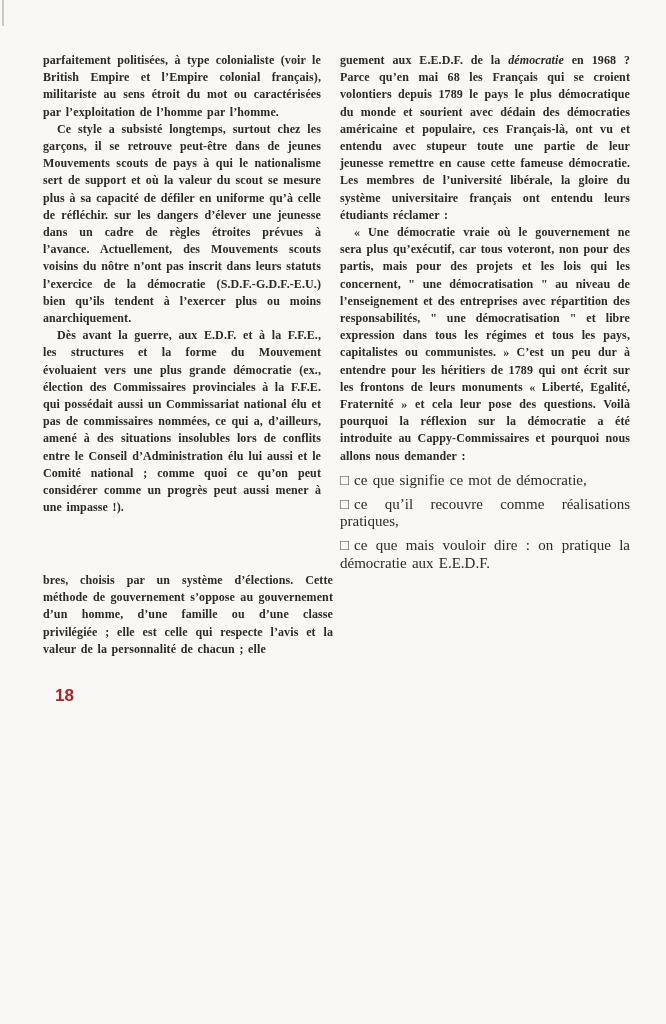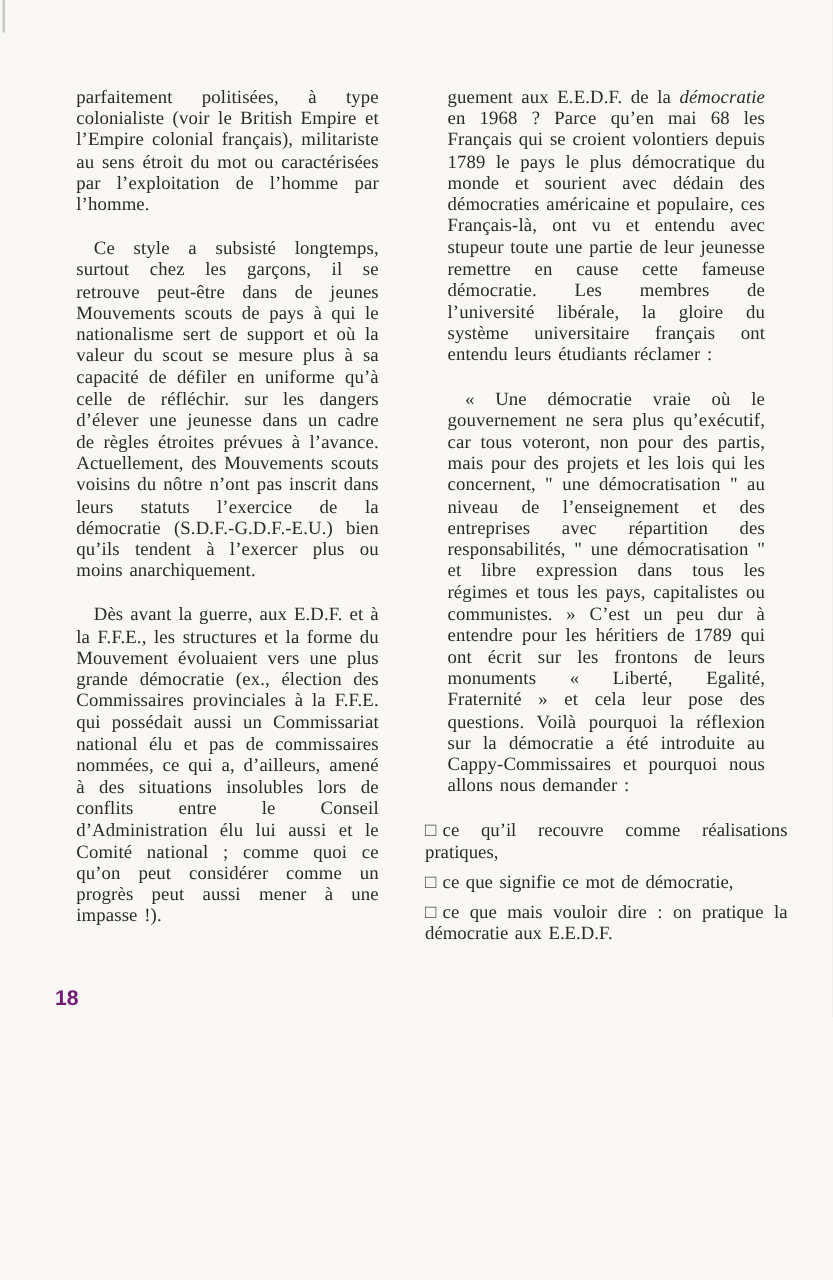--- a/index.html
+++ b/index.html
@@ -27,26 +27,27 @@
     height: 26px;
     background: #c9c9c4;
   }
   .cols {
     display: flex;
     gap: 19px;
   }
   .col-left  { width: 278px; }
   .col-right { width: 290px; }
   .body-text p {
-    margin: 18px;
-    font-size: 15px;
+    margin: 0;
+    font-size: 12px;
     line-height: 17.2px;
     text-align: justify;
     word-spacing: 1.5px;
     letter-spacing: 0.1px;
+    font-weight: bold;
   }
   .body-text p.indent { text-indent: 14px; }
   .italic { font-style: italic; }
   .check-item {
     margin-top: 7px;
     font-size: 15px;
     line-height: 17.2px;
     text-align: justify;
     word-spacing: 1.5px;
   }
@@ -61,49 +62,52 @@
     font-family: "Liberation Sans", sans-serif;
     font-style: italic;
     font-weight: bold;
     font-size: 25px;
     letter-spacing: 0.5px;
     word-spacing: 11px;
     color: #1d1c19;
   }
   .page-number {
     margin-top: 28px;
-    margin-left: 1px;
+    margin-left: 12px;
     font-family: "Liberation Sans", sans-serif;
     font-weight: bold;
     font-size: 17px;
-    color: #701a75;
+    color: #b91c1c;
   }
   .gap-above { margin-top: 4px; }
 </style>
 </head>
 <body>
 
 <div class="page">
 
   <div class="scan-edge"></div>
 
   <div class="cols body-text">
     <div class="col-left">
       <p>parfaitement politisées, à type colonialiste (voir le British Empire et l’Empire colonial français), militariste au sens étroit du mot ou caractérisées par l’exploitation de l’homme par l’homme.</p>
       <p class="indent">Ce style a subsisté longtemps, surtout chez les garçons, il se retrouve peut-être dans de jeunes Mouvements scouts de pays à qui le nationalisme sert de support et où la valeur du scout se mesure plus à sa capacité de défiler en uniforme qu’à celle de réfléchir. sur les dangers d’élever une jeunesse dans un cadre de règles étroites prévues à l’avance. Actuellement, des Mouvements scouts voisins du nôtre n’ont pas inscrit dans leurs statuts l’exercice de la démocratie (S.D.F.-G.D.F.-E.U.) bien qu’ils tendent à l’exercer plus ou moins anarchiquement.</p>
       <p class="indent">Dès avant la guerre, aux E.D.F. et à la F.F.E., les structures et la forme du Mouvement évoluaient vers une plus grande démocratie (ex., élection des Commissaires provinciales à la F.F.E. qui possédait aussi un Commissariat national élu et pas de commissaires nommées, ce qui a, d’ailleurs, amené à des situations insolubles lors de conflits entre le Conseil d’Administration élu lui aussi et le Comité national ; comme quoi ce qu’on peut considérer comme un progrès peut aussi mener à une impasse !).</p>
     </div>
     <div class="col-right">
       <p><span>guement aux E.E.D.F. de la </span><span class="italic">démocratie</span><span> en 1968 ? Parce qu’en mai 68 les Français qui se croient volontiers depuis 1789 le pays le plus démocratique du monde et sourient avec dédain des démocraties américaine et populaire, ces Français-là, ont vu et entendu avec stupeur toute une partie de leur jeunesse remettre en cause cette fameuse démocratie. Les membres de l’université libérale, la gloire du système universitaire français ont entendu leurs étudiants réclamer :</span></p>
       <p class="indent gap-above">« Une démocratie vraie où le gouvernement ne sera plus qu’exécutif, car tous voteront, non pour des partis, mais pour des projets et les lois qui les concernent, " une démocratisation " au niveau de l’enseignement et des entreprises avec répartition des responsabilités, " une démocratisation " et libre expression dans tous les régimes et tous les pays, capitalistes ou communistes. » C’est un peu dur à entendre pour les héritiers de 1789 qui ont écrit sur les frontons de leurs monuments « Liberté, Egalité, Fraternité » et cela leur pose des questions. Voilà pourquoi la réflexion sur la démocratie a été introduite au Cappy-Commissaires et pourquoi nous allons nous demander :</p>
+      <div class="check-item"><span class="box-glyph">□</span><span>ce que signifie ce mot de démocratie,</span></div>
       <div class="check-item"><span class="box-glyph">□</span><span>ce qu’il recouvre comme réalisations pratiques,</span></div>
-      <div class="check-item"><span class="box-glyph">□</span><span>ce que signifie ce mot de démocratie,</span></div>
       <div class="check-item"><span class="box-glyph">□</span><span>ce que mais vouloir dire : on pratique la démocratie aux E.E.D.F.</span></div>
     </div>
   </div>
 
 
   <div class="cols body-text">
+    <div class="col-right">
+      <p>bres, choisis par un système d’élections. Cette méthode de gouvernement s’oppose au gouvernement d’un homme, d’une famille ou d’une classe privilégiée ; elle est celle qui respecte l’avis et la valeur de la personnalité de chacun ; elle</p>
+    </div>
   </div>
 
   <div class="page-number">18</div>
 
 </div>
 
 </body></html>

